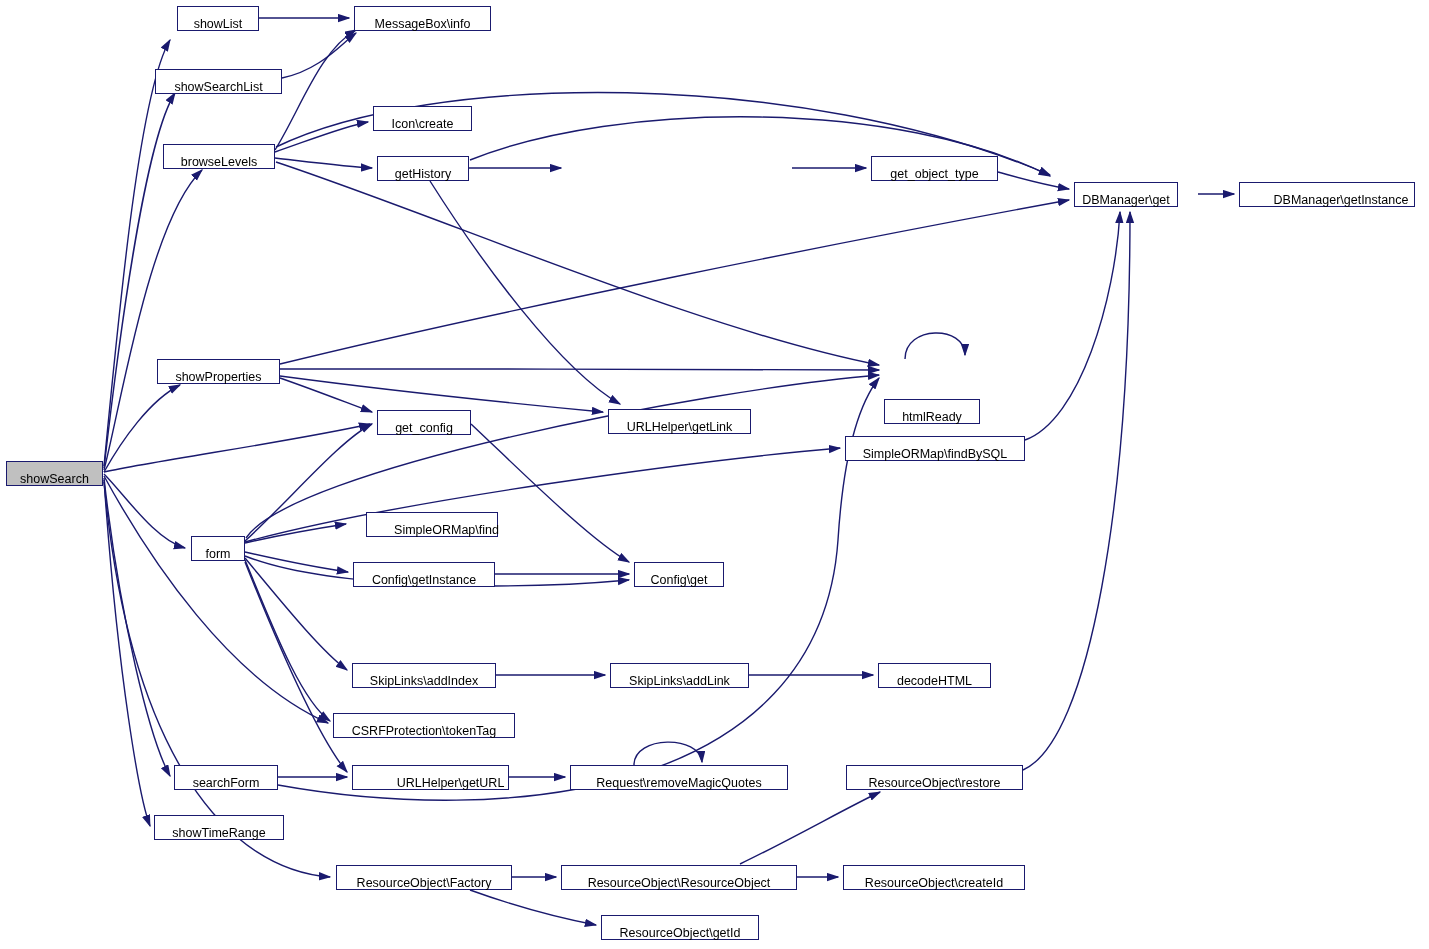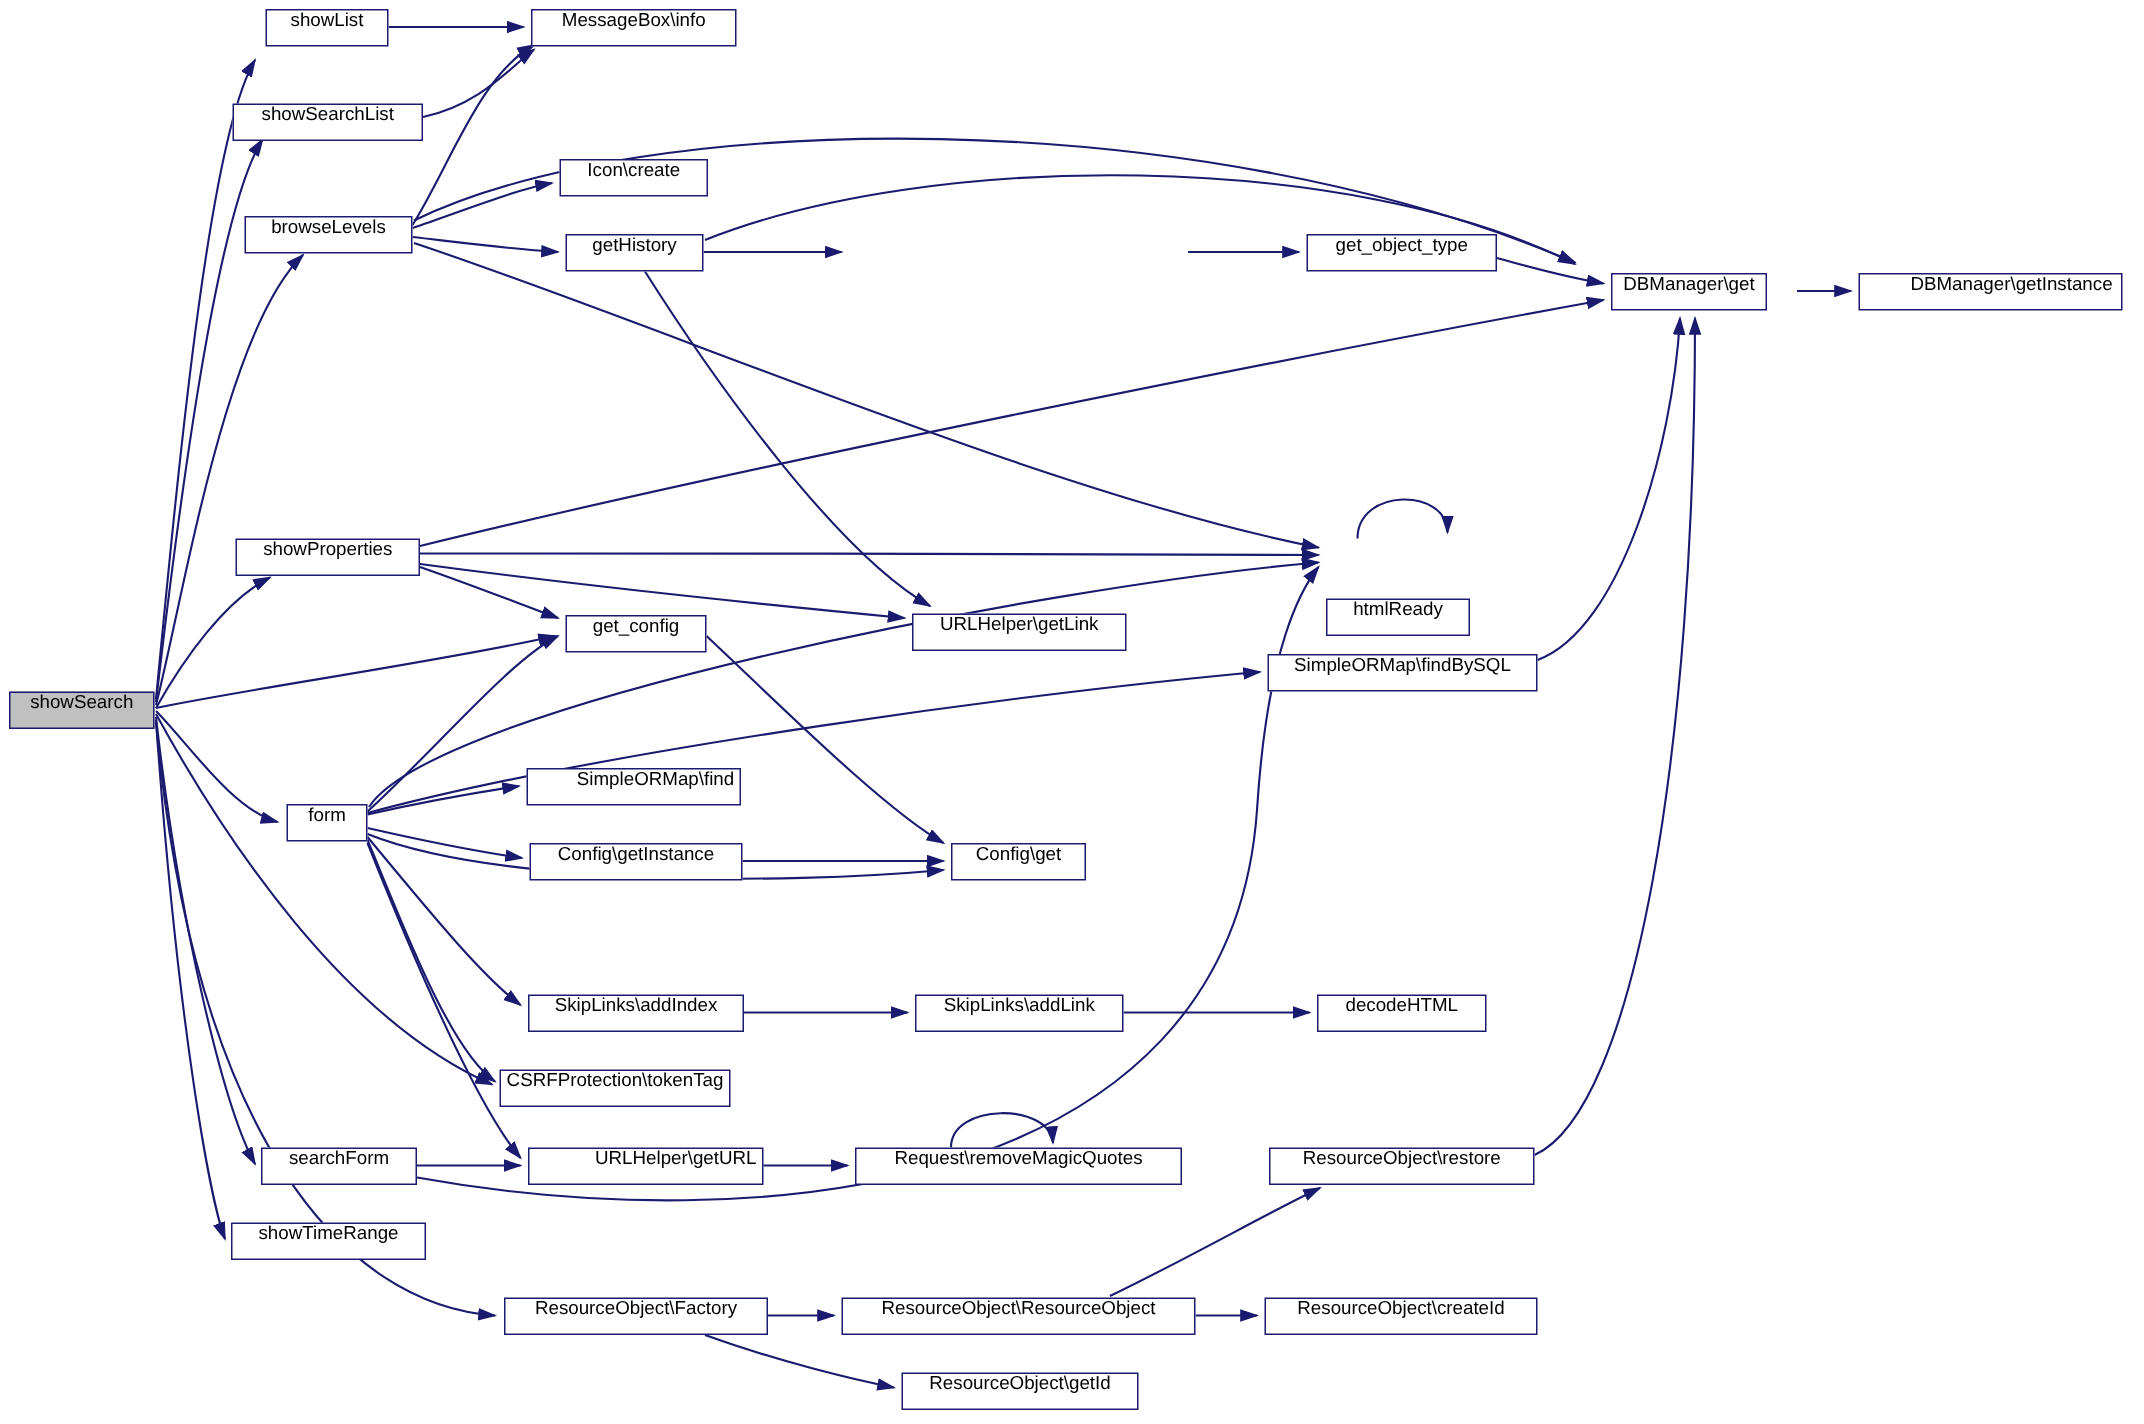--- a/index.html
+++ b/index.html
@@ -25,21 +25,21 @@
   }
   .node {
     position: absolute;
     box-sizing: border-box;
     border: 1px solid #1a1a6e;
     background: #ffffff;
     color: #000000;
     font-size: 12.5px;
     line-height: 1;
     display: flex;
-    align-items: flex-start;
+    align-items: flex-end;
     justify-content: center;
     white-space: nowrap;
     letter-spacing: 0px;
   }
   .node.root {
     background: #c0c0c0;
     border-color: #1a1a6e;
   }
 </style>
 </head>
@@ -180,42 +180,42 @@
     </div>
   <div class="node" style="left:608px;top:409px;width:143px;height:25px;">
       <span>URLHelper\getLink</span>
     </div>
   <div class="node" style="left:377px;top:410px;width:94px;height:25px;">
       <span>get_config</span>
     </div>
   <div class="node" style="left:845px;top:436px;width:180px;height:25px;">
       <span>SimpleORMap\findBySQL</span>
     </div>
-  <div class="node" style="left:351px;top:512px;width:143px;height:25px;padding-left:29px;">
+  <div class="node" style="left:366px;top:512px;width:132px;height:25px;padding-left:29px;">
       <span>SimpleORMap\find</span>
     </div>
   <div class="node" style="left:191px;top:536px;width:54px;height:25px;">
       <span>form</span>
     </div>
   <div class="node" style="left:634px;top:562px;width:90px;height:25px;">
       <span>Config\get</span>
     </div>
   <div class="node" style="left:353px;top:562px;width:142px;height:25px;">
       <span>Config\getInstance</span>
     </div>
   <div class="node" style="left:352px;top:663px;width:144px;height:25px;">
       <span>SkipLinks\addIndex</span>
     </div>
   <div class="node" style="left:610px;top:663px;width:139px;height:25px;">
       <span>SkipLinks\addLink</span>
     </div>
   <div class="node" style="left:878px;top:663px;width:113px;height:25px;">
       <span>decodeHTML</span>
     </div>
-  <div class="node" style="left:333px;top:713px;width:154px;height:25px;">
+  <div class="node" style="left:333px;top:713px;width:182px;height:25px;">
       <span>CSRFProtection\tokenTag</span>
     </div>
   <div class="node" style="left:570px;top:765px;width:218px;height:25px;">
       <span>Request\removeMagicQuotes</span>
     </div>
   <div class="node" style="left:846px;top:765px;width:177px;height:25px;">
       <span>ResourceObject\restore</span>
     </div>
   <div class="node" style="left:174px;top:765px;width:104px;height:25px;">
       <span>searchForm</span>

